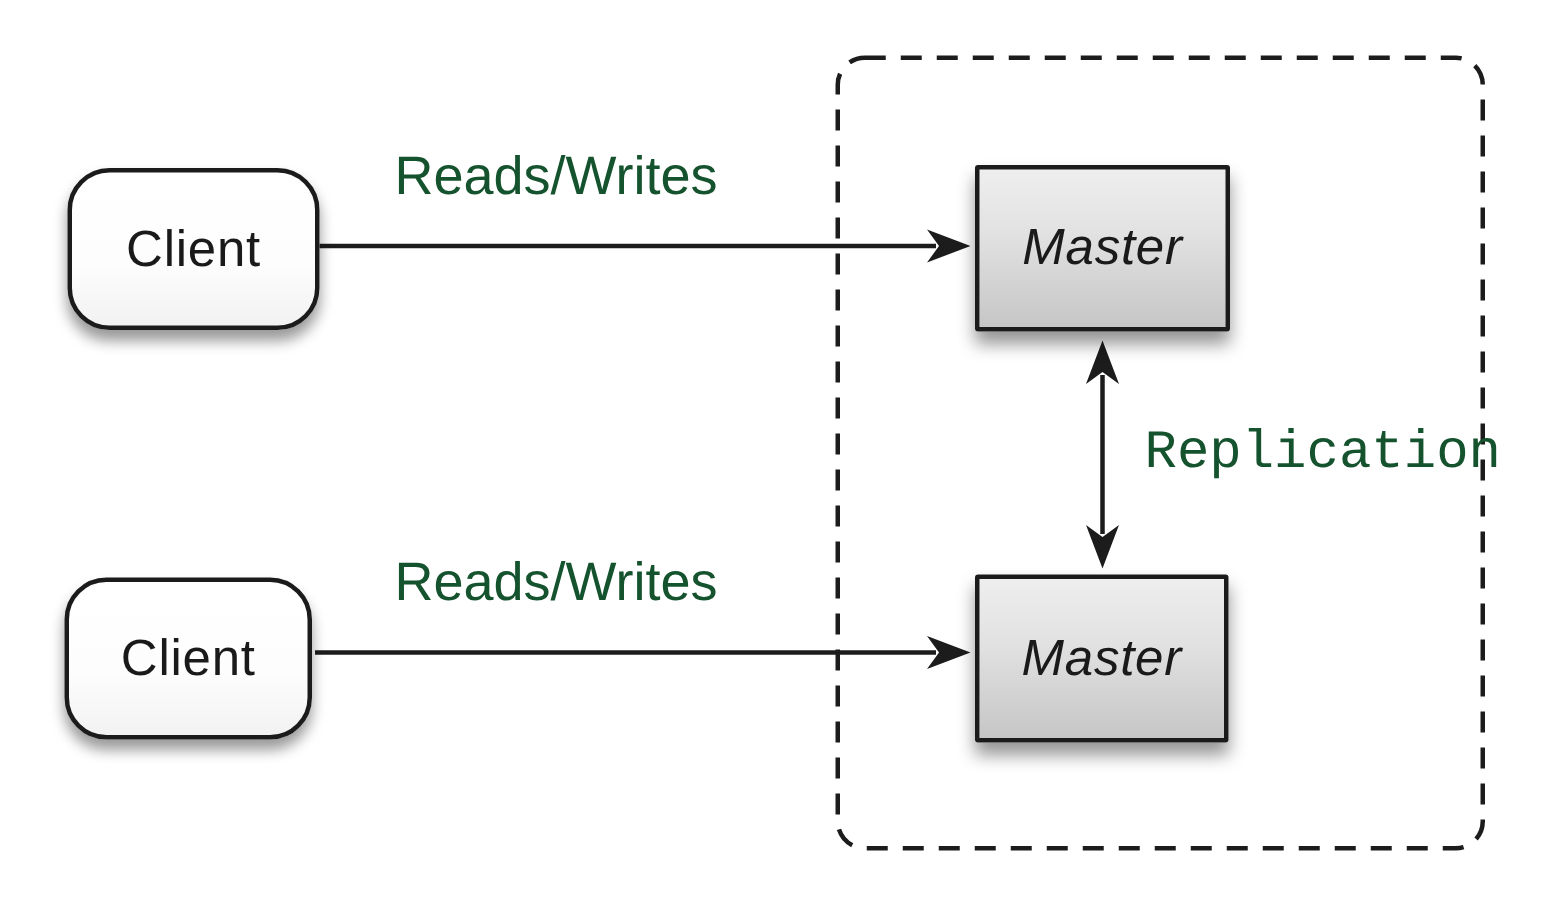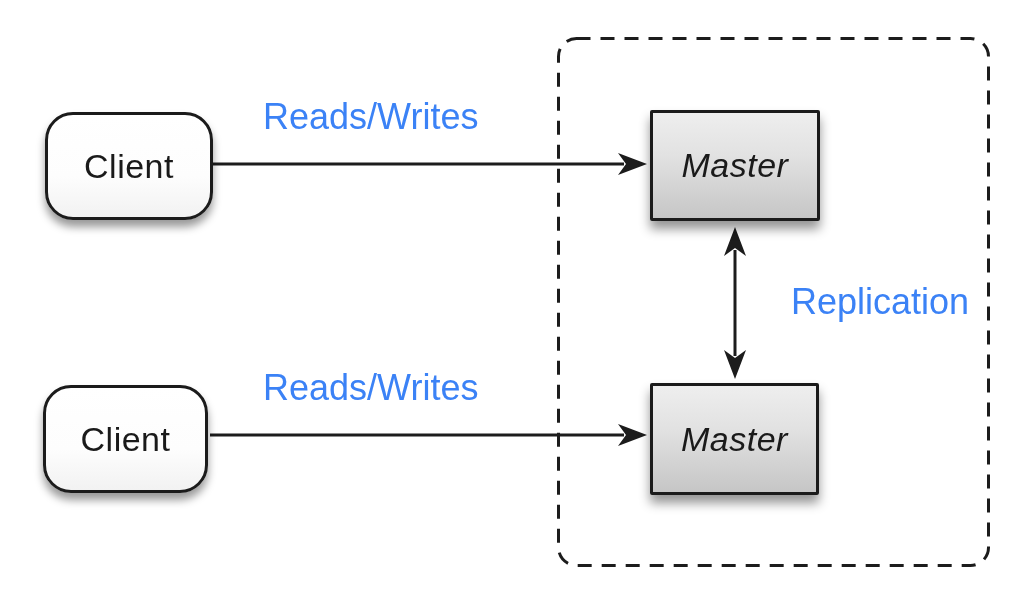--- a/index.html
+++ b/index.html
@@ -44,26 +44,26 @@
     border-radius: 2px;
     background: linear-gradient(180deg, #eeeeee 0%, #e2e2e2 40%, #c6c6c6 100%);
     box-shadow: 0 8px 11px rgba(0,0,0,0.42);
     font-style: italic;
   }
   .master-top    { left: 650px; top: 110px; width: 170px; height: 111px; }
   .master-bottom { left: 650px; top: 383px; width: 169px; height: 112px; }
   .edge-label {
     position: absolute;
     font-size: 36px;
-    color: #3b82f6;
+    color: #14532d;
     white-space: nowrap;
   }
   .label-rw-top    { left: 263px; top: 96px;  }
   .label-rw-bottom { left: 263px; top: 367px; }
-  .label-replication { left: 791px; top: 281px; }
+  .label-replication { left: 763px; top: 281px; font-family: Liberation Mono, monospace; }
 </style>
 </head>
 <body>
 
 <div class="canvas">
 
   <svg class="arrow-layer" viewBox="0 0 1028 610" xmlns="http://www.w3.org/2000/svg" aria-hidden="true">
 
     <rect x="558.5" y="38.5" width="430" height="527" rx="18" ry="18" fill="none" stroke="#1c1c1c" stroke-width="3" stroke-dasharray="14 10"></rect>
 

